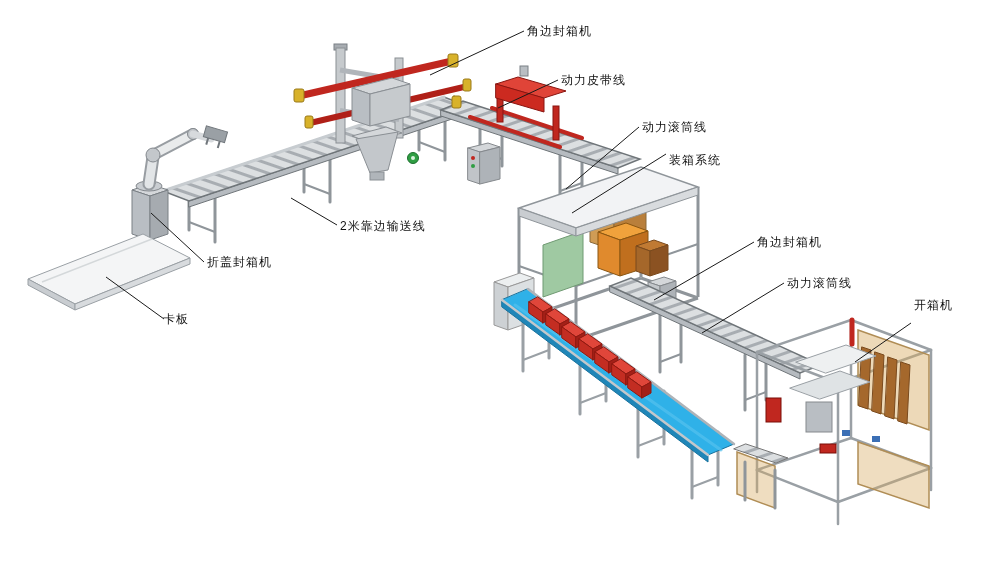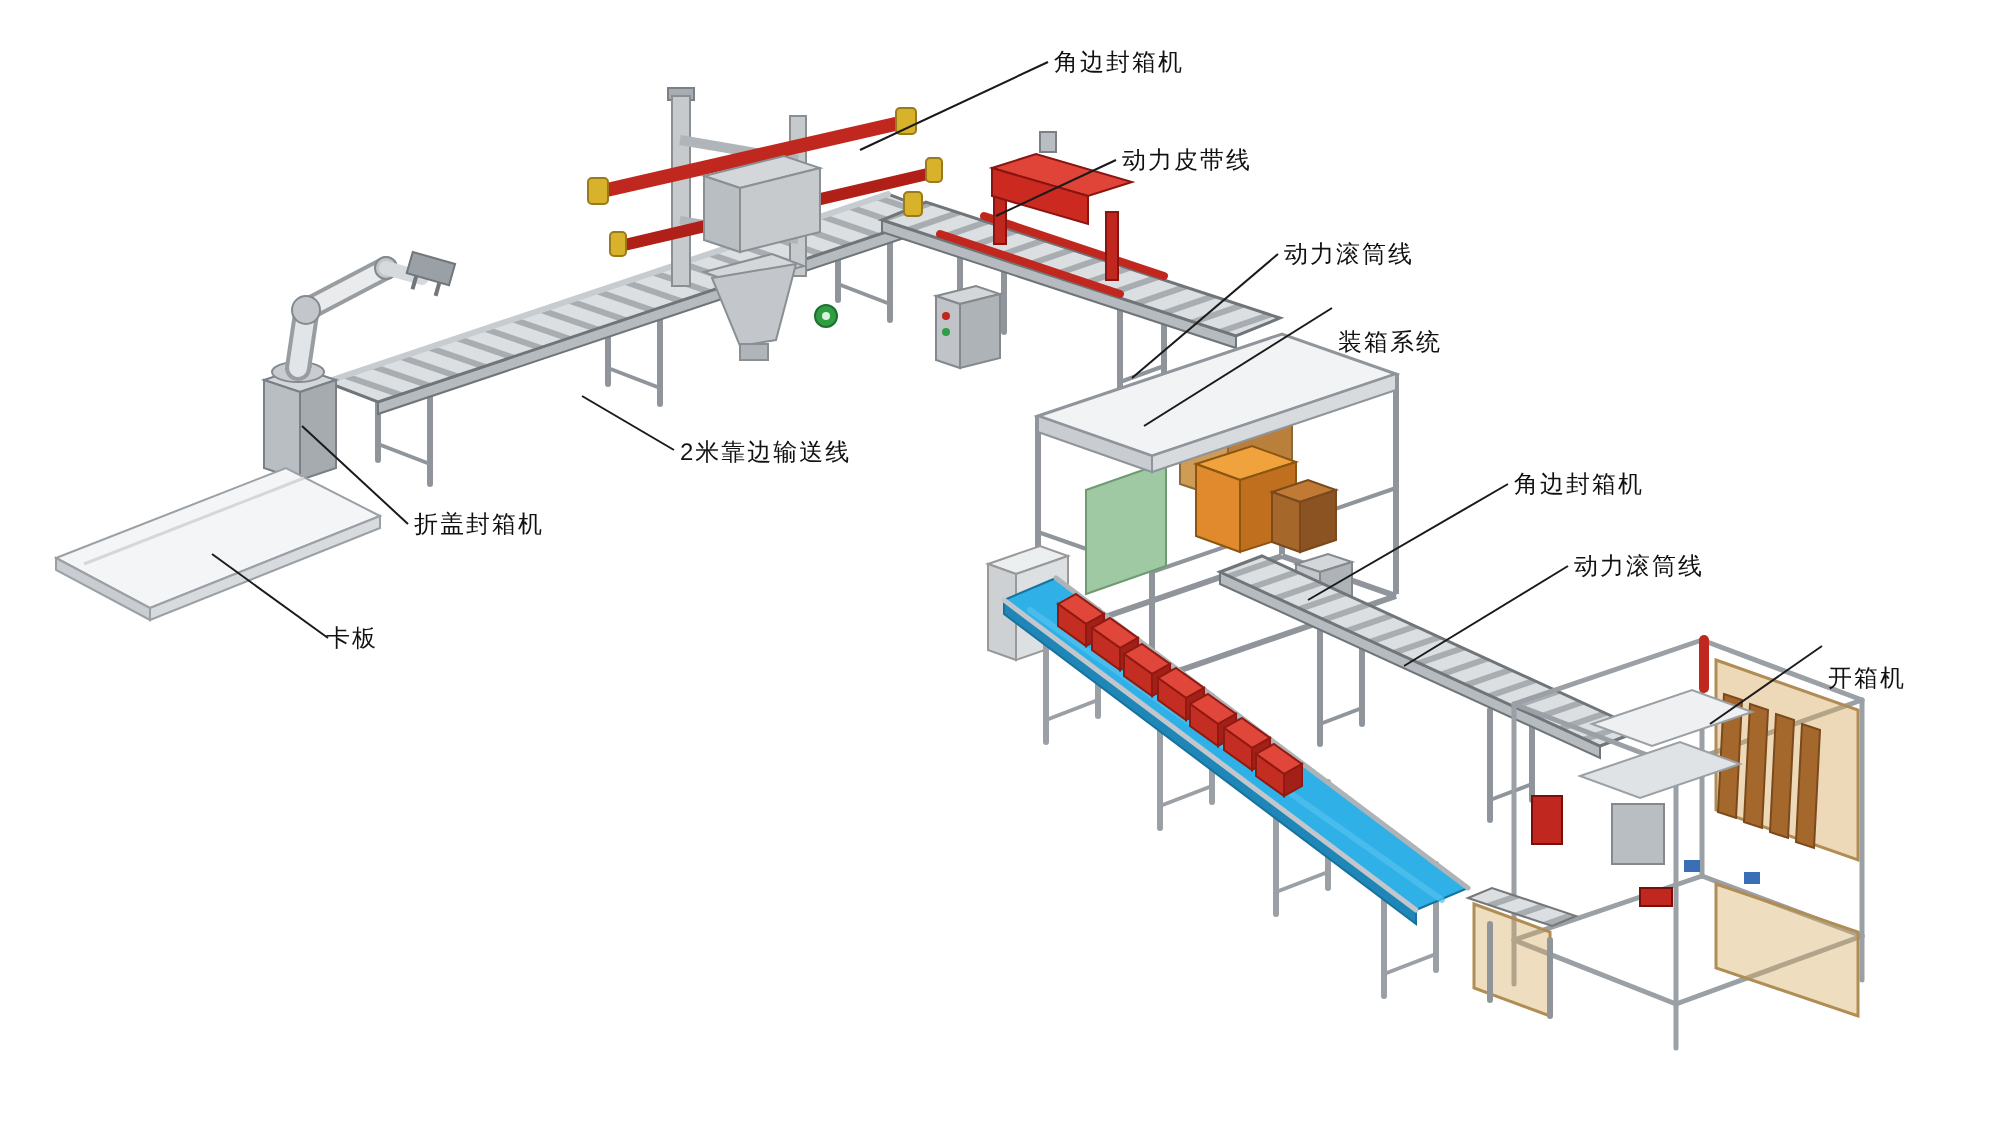--- a/index.html
+++ b/index.html
@@ -261,21 +261,21 @@
     <polyline points="911,323 855,362"></polyline>
     <polyline points="337,225 291,198"></polyline>
     <polyline points="204,262 151,213"></polyline>
     <polyline points="164,319 106,277"></polyline>
   </g>
 </svg>
 
 <div class="label" style="left:527px;top:24px">角边封箱机</div>
 <div class="label" style="left:561px;top:73px">动力皮带线</div>
 <div class="label" style="left:642px;top:120px">动力滚筒线</div>
-<div class="label" style="left:669px;top:164px">装箱系统</div>
+<div class="label" style="left:669px;top:153px">装箱系统</div>
 <div class="label" style="left:757px;top:235px">角边封箱机</div>
 <div class="label" style="left:787px;top:276px">动力滚筒线</div>
-<div class="label" style="left:914px;top:332px">开箱机</div>
+<div class="label" style="left:914px;top:298px">开箱机</div>
 <div class="label" style="left:340px;top:219px">2米靠边输送线</div>
 <div class="label" style="left:207px;top:255px">折盖封箱机</div>
 <div class="label" style="left:163px;top:312px">卡板</div>
 
 </div>
 
 </body></html>

